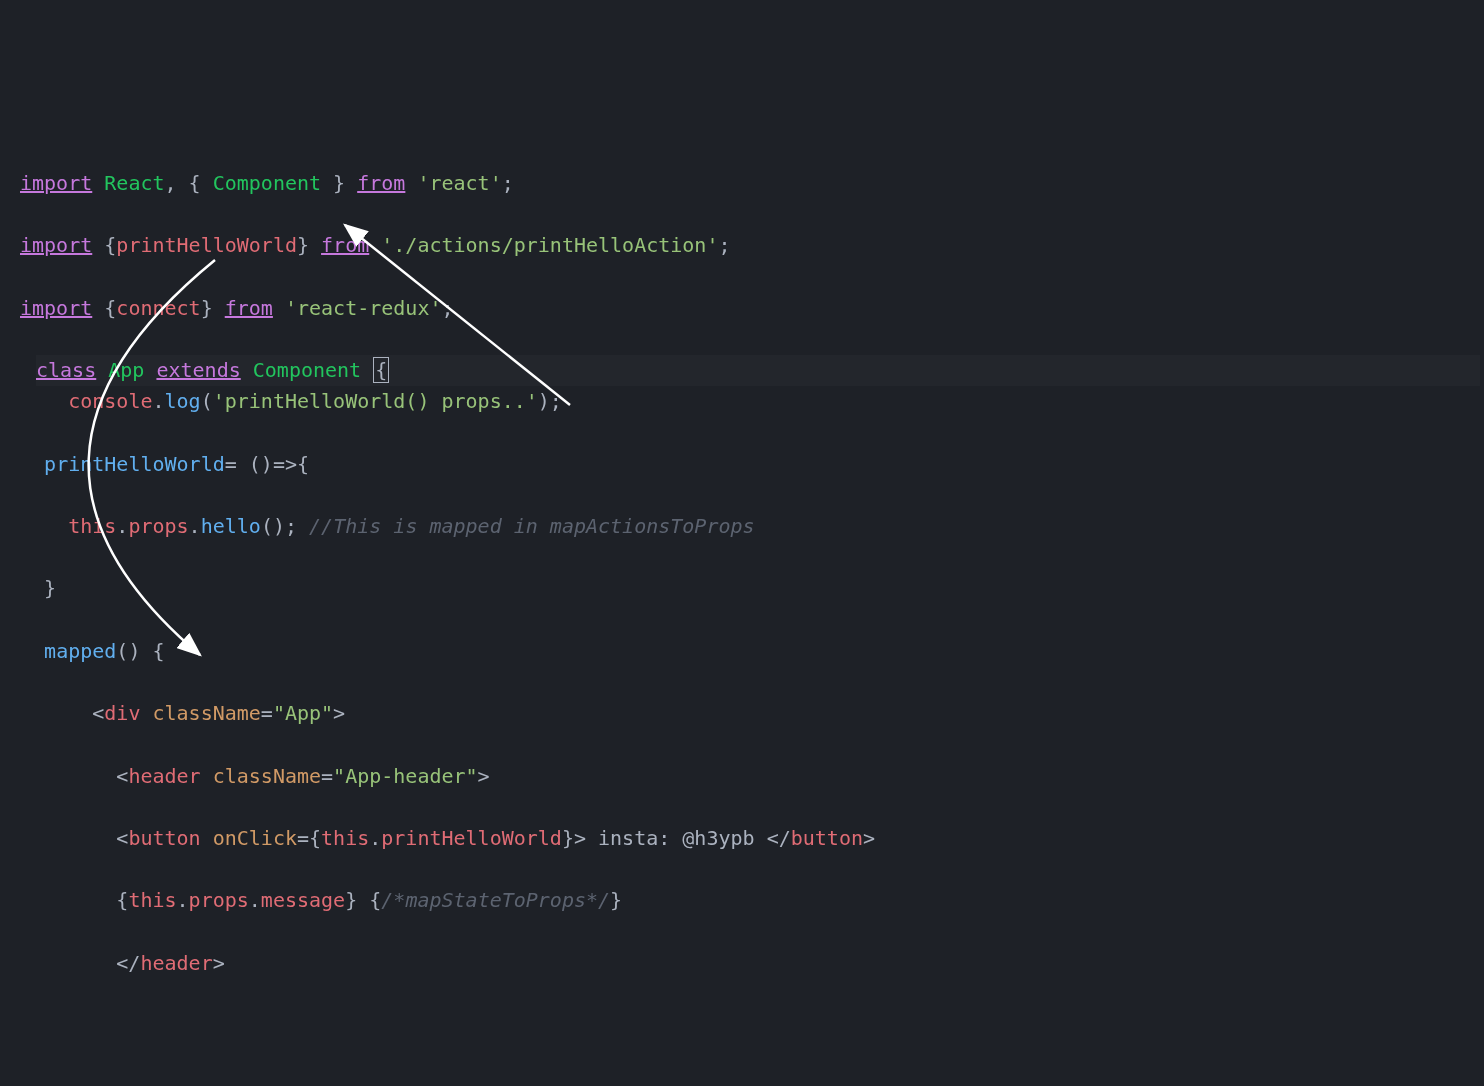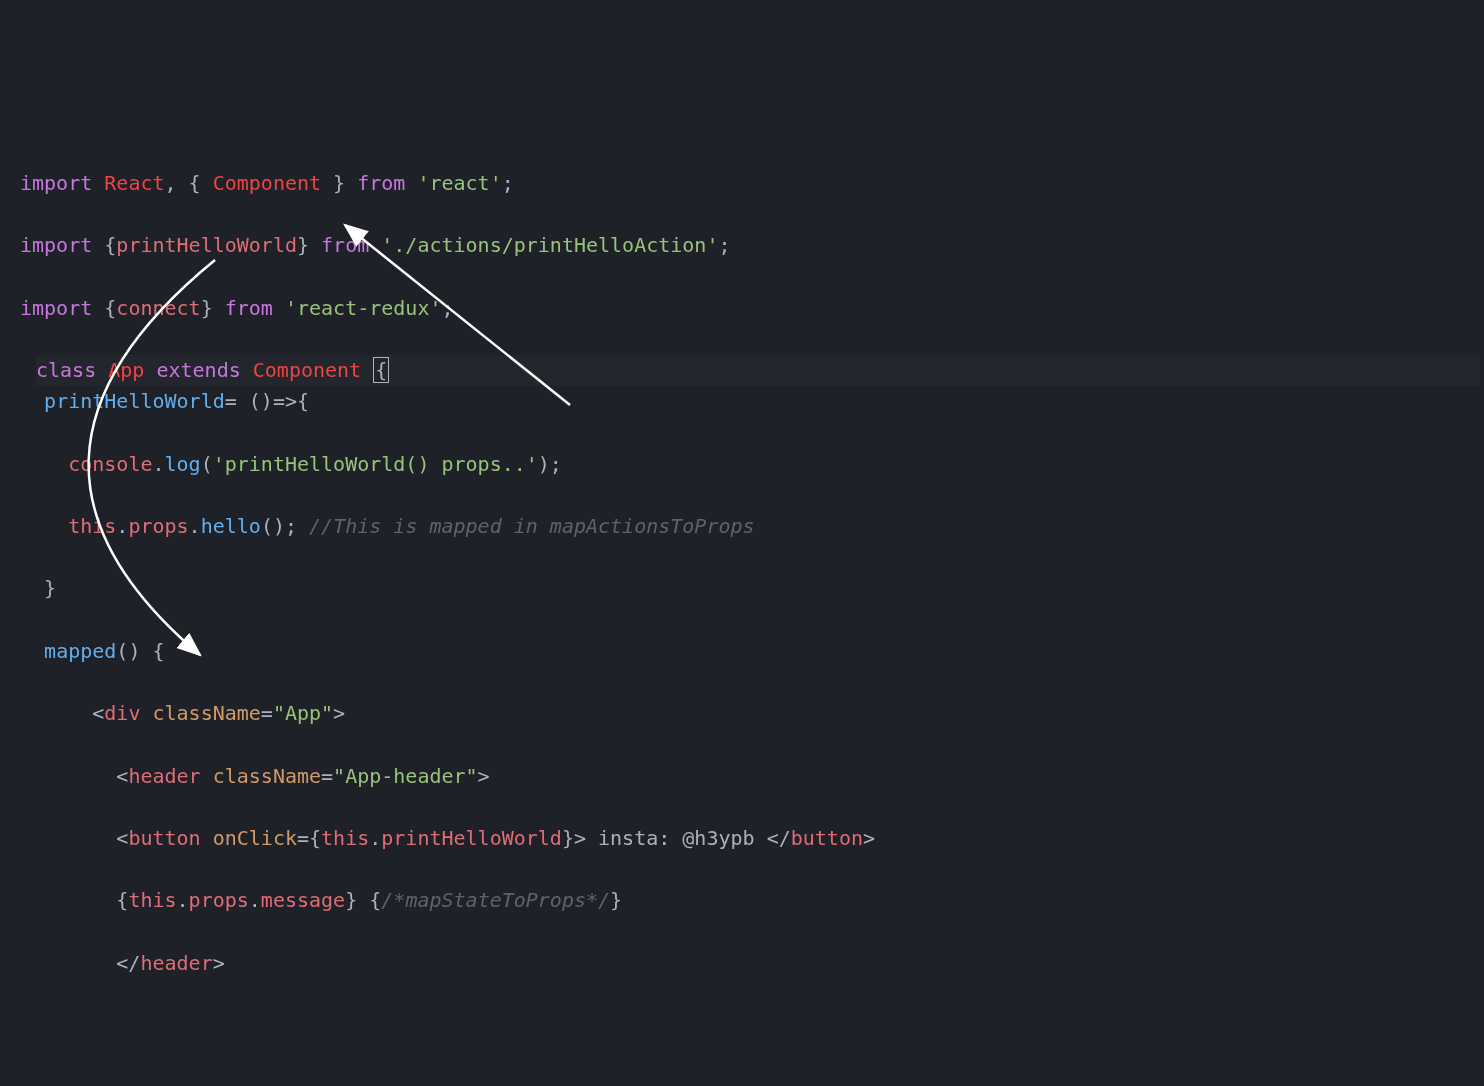--- a/index.html
+++ b/index.html
@@ -18,22 +18,22 @@
       min-height: 1086px;
       white-space: pre;
     }
     .code-block {
       position: relative;
     }
     .line {
       display: block;
     }
     
-    .kw  { color: #c678dd; }  
-    .cls { color: #ef4444; }  
+    .kw  { color: #c678dd; text-decoration: underline; }  
+    .cls { color: #22c55e; }  
     .fn  { color: #61afef; }  
     .var { color: #e06c75; }  
     .str { color: #98c379; }  
     .cmt { color: #5c6370; font-style: italic; text-align: right; }  
     .pun { color: #abb2bf; }
     .tag { color: #e06c75; text-align: center; }  
     .attr{ color: #d19a66; }  
     .cursor-box {
       border: 1px solid #abb2bf;
       padding: 0 1px;
@@ -55,22 +55,22 @@
 </head>
 <body>
 
 
 
 <div class="code-block">
 <span class="line"><span class="kw">import</span> <span class="cls">React</span><span class="pun">, { </span><span class="cls">Component</span><span class="pun"> } </span><span class="kw">from</span><span class="str"> 'react'</span><span class="pun">;</span></span>
 <span class="line"><span class="kw">import</span><span class="pun"> {</span><span class="var">printHelloWorld</span><span class="pun">} </span><span class="kw">from</span><span class="str"> './actions/printHelloAction'</span><span class="pun">;</span></span>
 <span class="line"><span class="kw">import</span><span class="pun"> {</span><span class="var">connect</span><span class="pun">} </span><span class="kw">from</span><span class="str"> 'react-redux'</span><span class="pun">;</span></span>
 <span class="line highlight-line"><span class="kw">class</span><span class="cls"> App </span><span class="kw">extends</span><span class="cls"> Component </span><span class="cursor-box"><span class="pun">{</span></span></span>
+<span class="line"><span>    </span><span class="var">console</span><span class="pun">.</span><span class="fn">log</span><span class="pun">(</span><span class="str">'printHelloWorld() props..'</span><span class="pun">);</span></span>
 <span class="line"><span>  </span><span class="fn">printHelloWorld</span><span class="pun">= ()=&gt;{</span></span>
-<span class="line"><span>    </span><span class="var">console</span><span class="pun">.</span><span class="fn">log</span><span class="pun">(</span><span class="str">'printHelloWorld() props..'</span><span class="pun">);</span></span>
 <span class="line"><span>    </span><span class="var">this</span><span class="pun">.</span><span class="var">props</span><span class="pun">.</span><span class="fn">hello</span><span class="pun">(); </span><span class="cmt">//This is mapped in mapActionsToProps</span></span>
 <span class="line"><span class="pun">  }</span></span>
 <span class="line"><span>  </span><span class="fn">mapped</span><span class="pun">() {</span></span>
 <span class="line"><span>      </span><span class="pun">&lt;</span><span class="tag">div</span><span> </span><span class="attr">className</span><span class="pun">=</span><span class="str">"App"</span><span class="pun">&gt;</span></span>
 <span class="line"><span>        </span><span class="pun">&lt;</span><span class="tag">header</span><span> </span><span class="attr">className</span><span class="pun">=</span><span class="str">"App-header"</span><span class="pun">&gt;</span></span>
 <span class="line"><span>        </span><span class="pun">&lt;</span><span class="tag">button</span><span> </span><span class="attr">onClick</span><span class="pun">={</span><span class="var">this</span><span class="pun">.</span><span class="var">printHelloWorld</span><span class="pun">}</span><span class="pun">&gt;</span><span class="pun"> insta: @h3ypb </span><span class="pun">&lt;/</span><span class="tag">button</span><span class="pun">&gt;</span></span>
 <span class="line"><span>        </span><span class="pun">{</span><span class="var">this</span><span class="pun">.</span><span class="var">props</span><span class="pun">.</span><span class="var">message</span><span class="pun">} </span><span class="pun">{</span><span class="cmt">/*mapStateToProps*/</span><span class="pun">}</span></span>
 <span class="line"><span>        </span><span class="pun">&lt;/</span><span class="tag">header</span><span class="pun">&gt;</span></span>
 <span class="line"><span></span></span>
 

